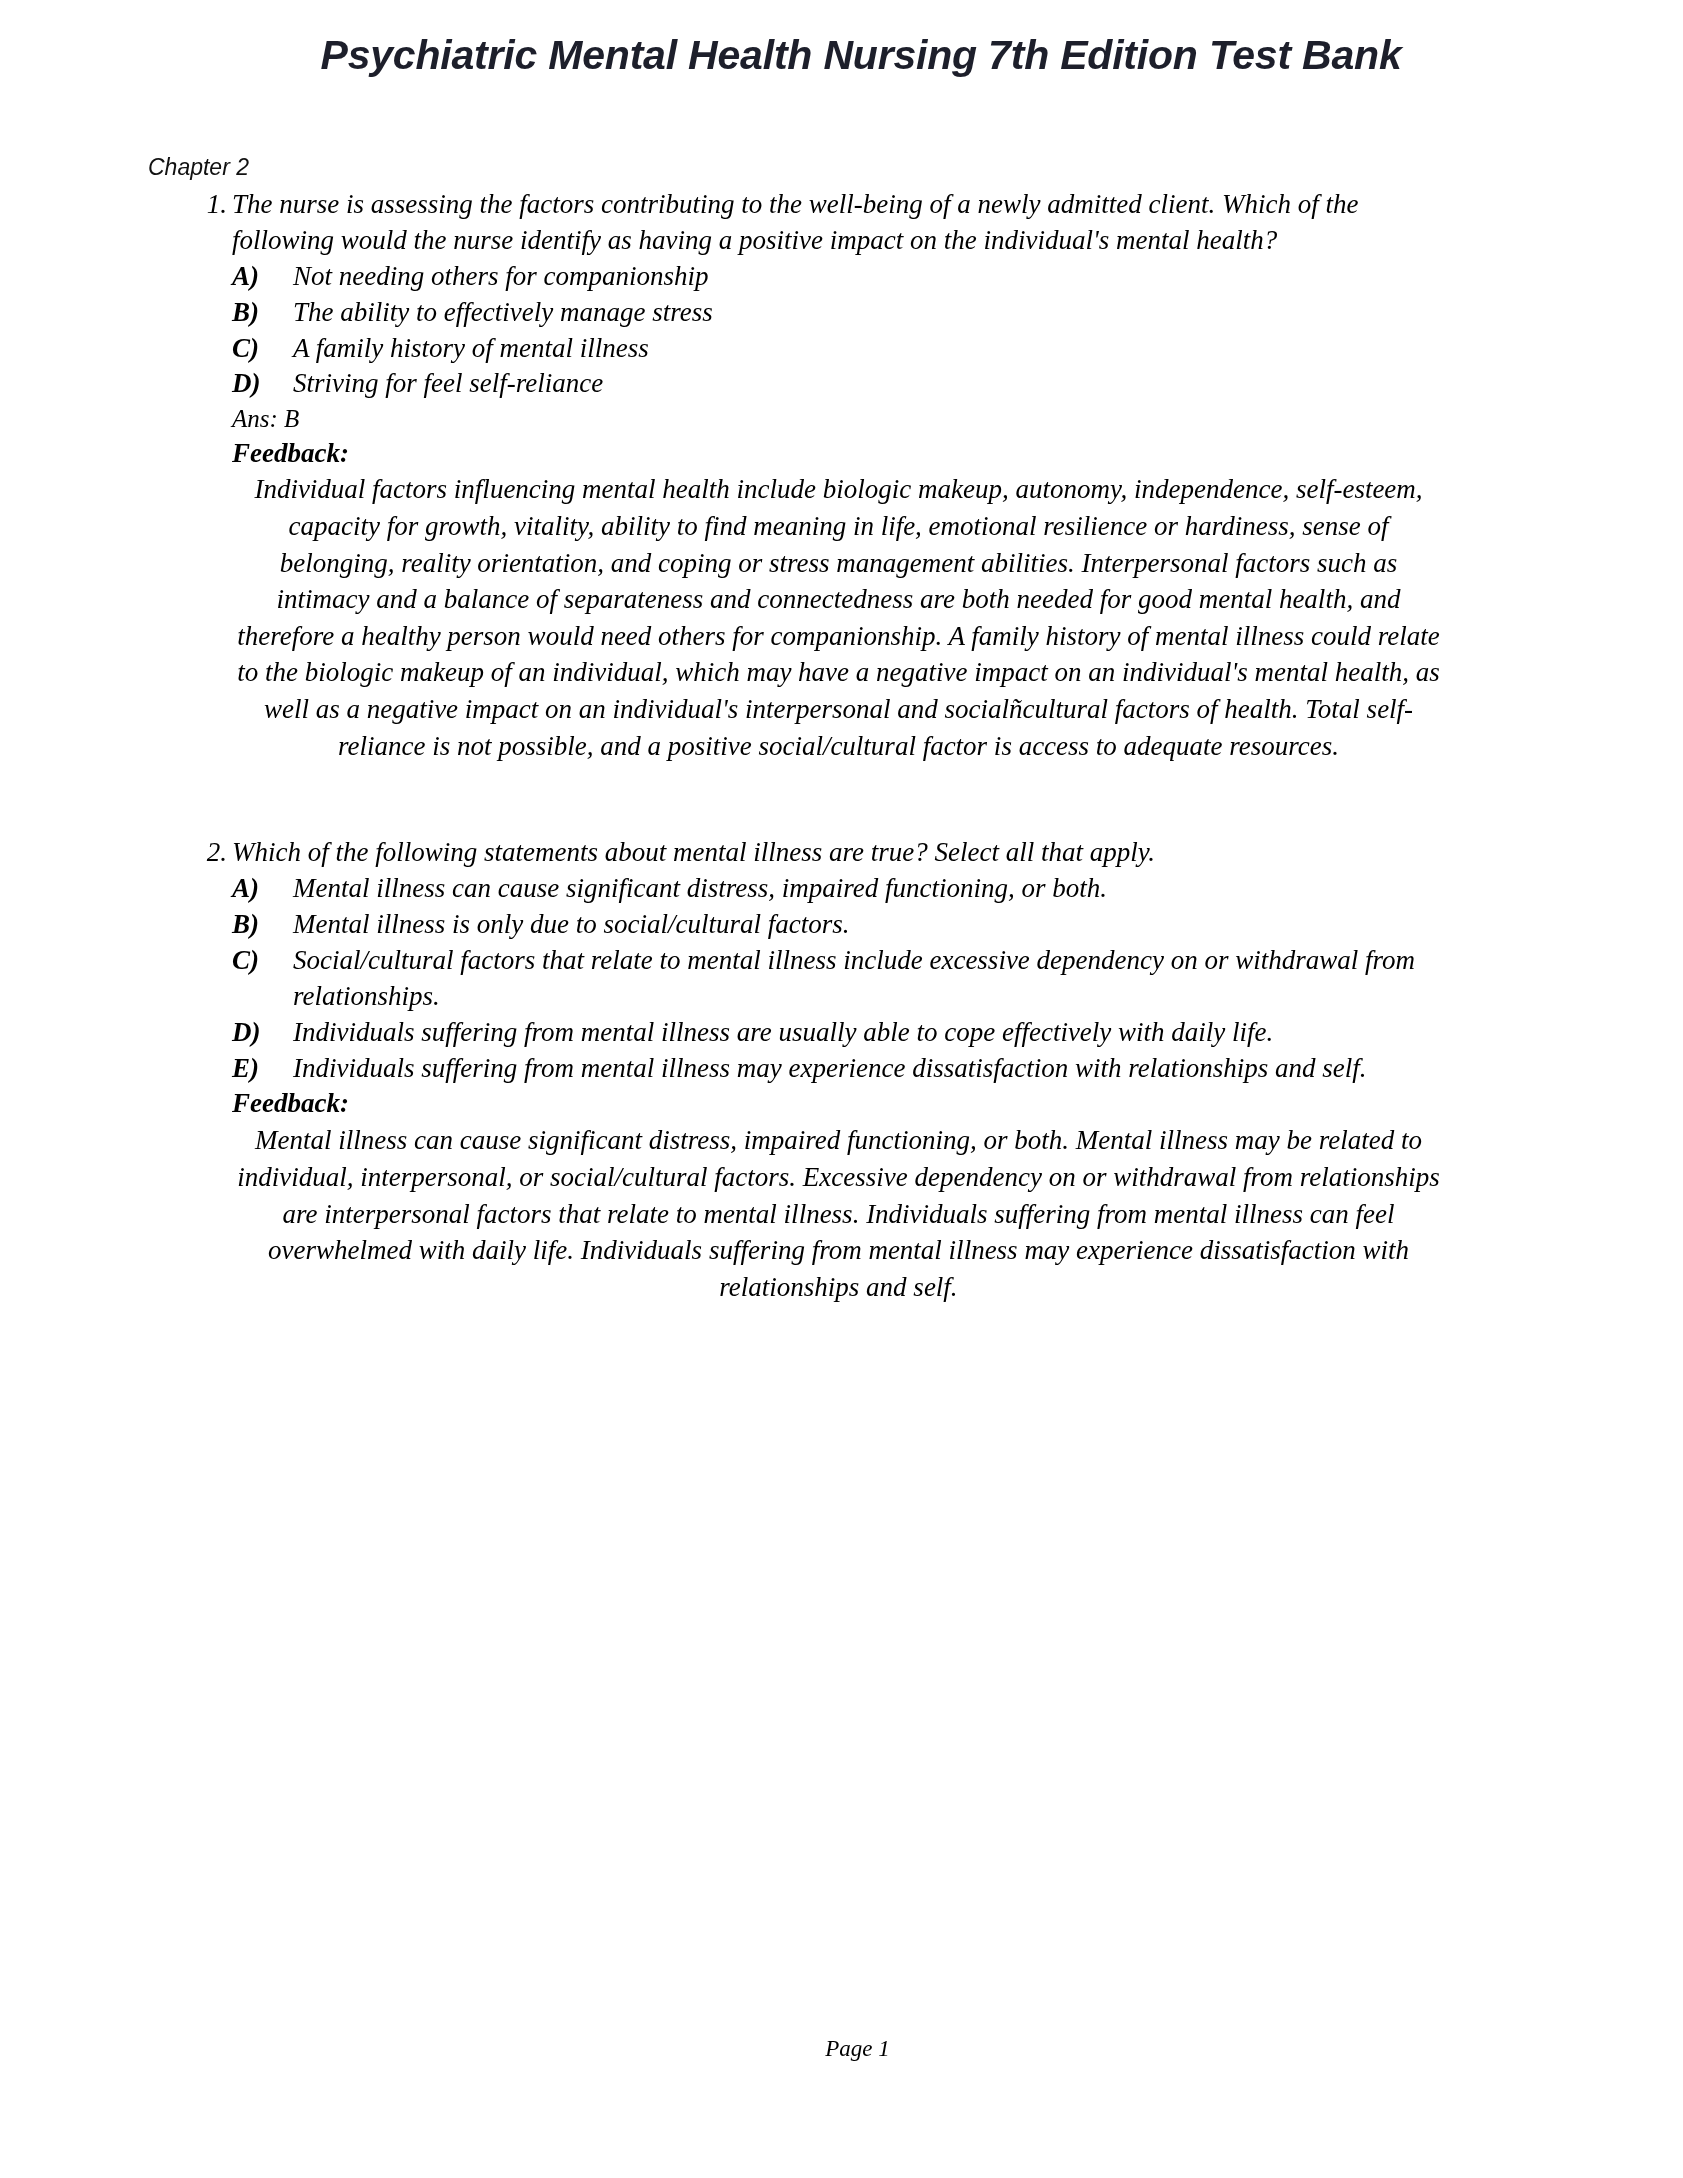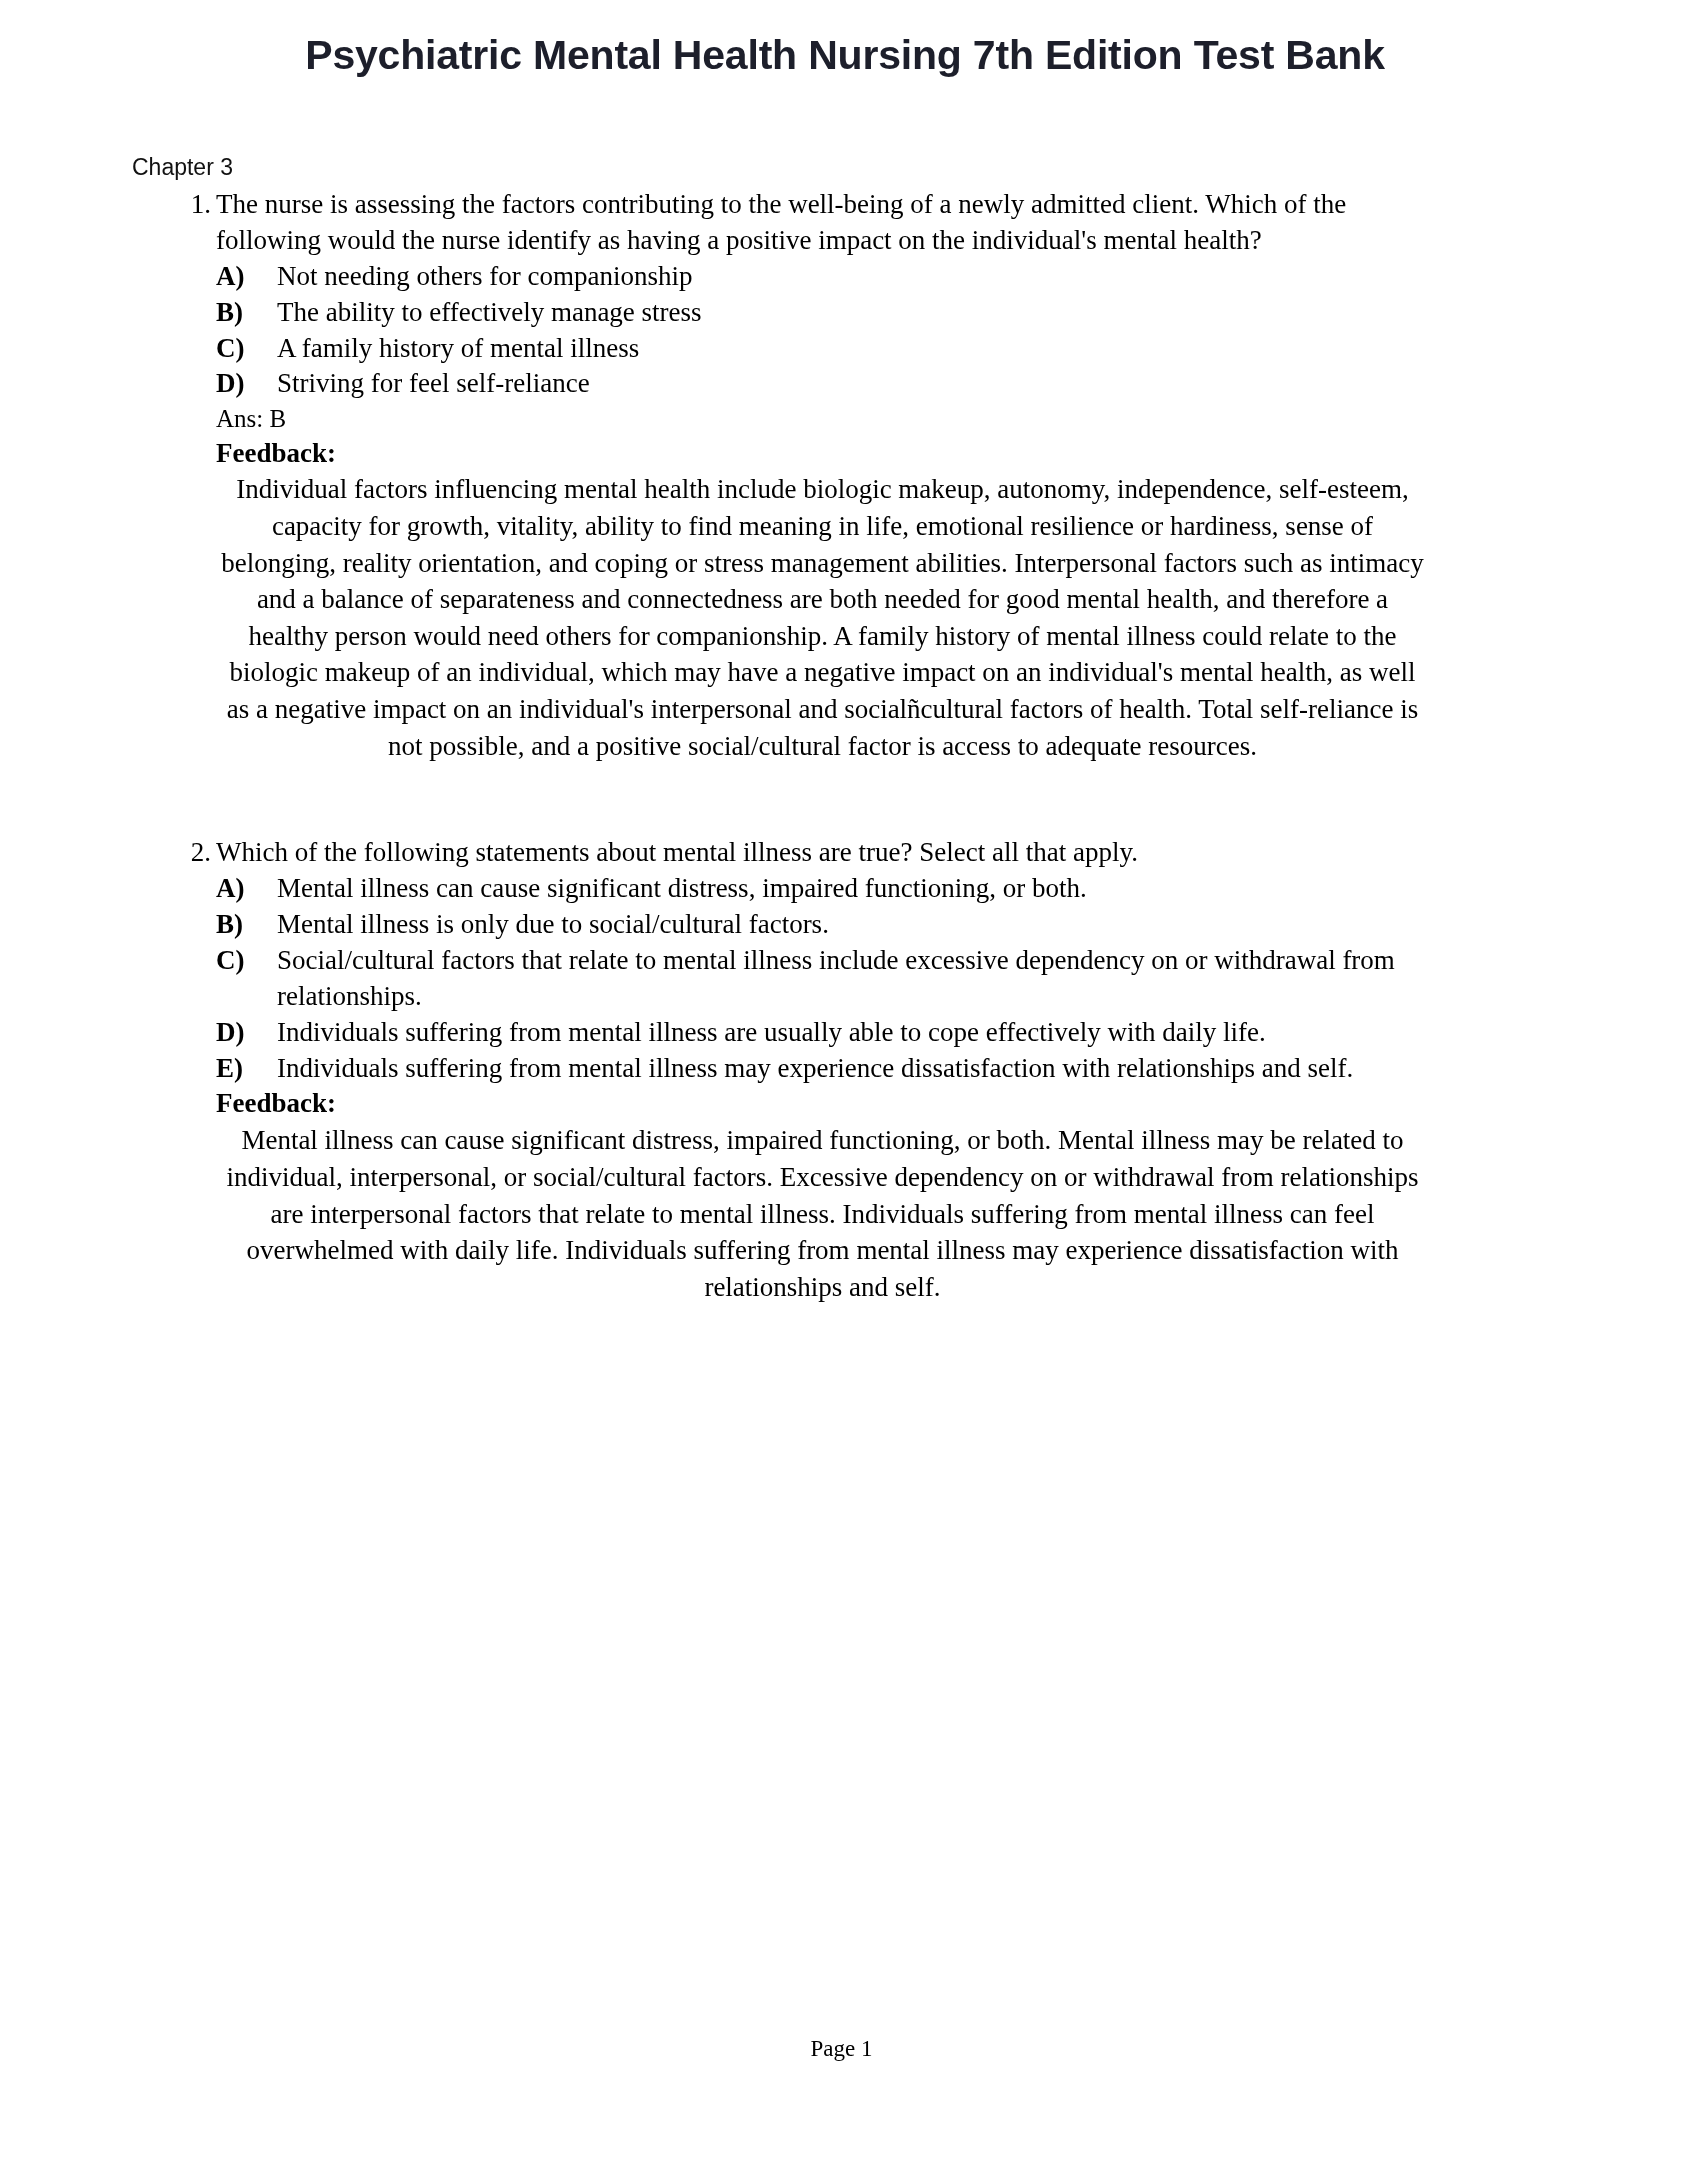--- a/index.html
+++ b/index.html
@@ -12,24 +12,25 @@
     height: 2178px;
     position: relative;
     font-family: "Liberation Serif", "DejaVu Serif", serif;
     color: #000000;
     overflow: hidden;
   }
 
   .page {
     position: absolute;
     top: 0;
-    left: 0;
+    left: 16px;
     width: 1485px;
     height: 2178px;
     background: #ffffff;
+    font-style: italic;
   }
 
   
   .doc-title {
     position: absolute;
     left: 132px;
     top: 30px;
     width: 1426px;
     text-align: center;
     font-family: "Liberation Sans", "DejaVu Sans", sans-serif;
@@ -131,21 +132,21 @@
 </style>
 </head>
 <body>
 
 <div class="page">
 
   <div class="doc-title">Psychiatric Mental Health Nursing 7th Edition Test Bank</div>
 
   <div class="content">
 
-    <div class="chapter-label">Chapter 3</div>
+    <div class="chapter-label">Chapter 2</div>
 
     <div id="questions-container">
         <div class="question">
           <div class="q-number">1.</div>
           <div class="q-stem">The nurse is assessing the factors contributing to the well-being of a newly admitted client. Which of the following would the nurse identify as having a positive impact on the individual's mental health?</div>
           <div class="options">
             <div class="option">
               <span class="option-letter">A)</span>
               <span class="option-text">Not needing others for companionship</span>
             </div>

